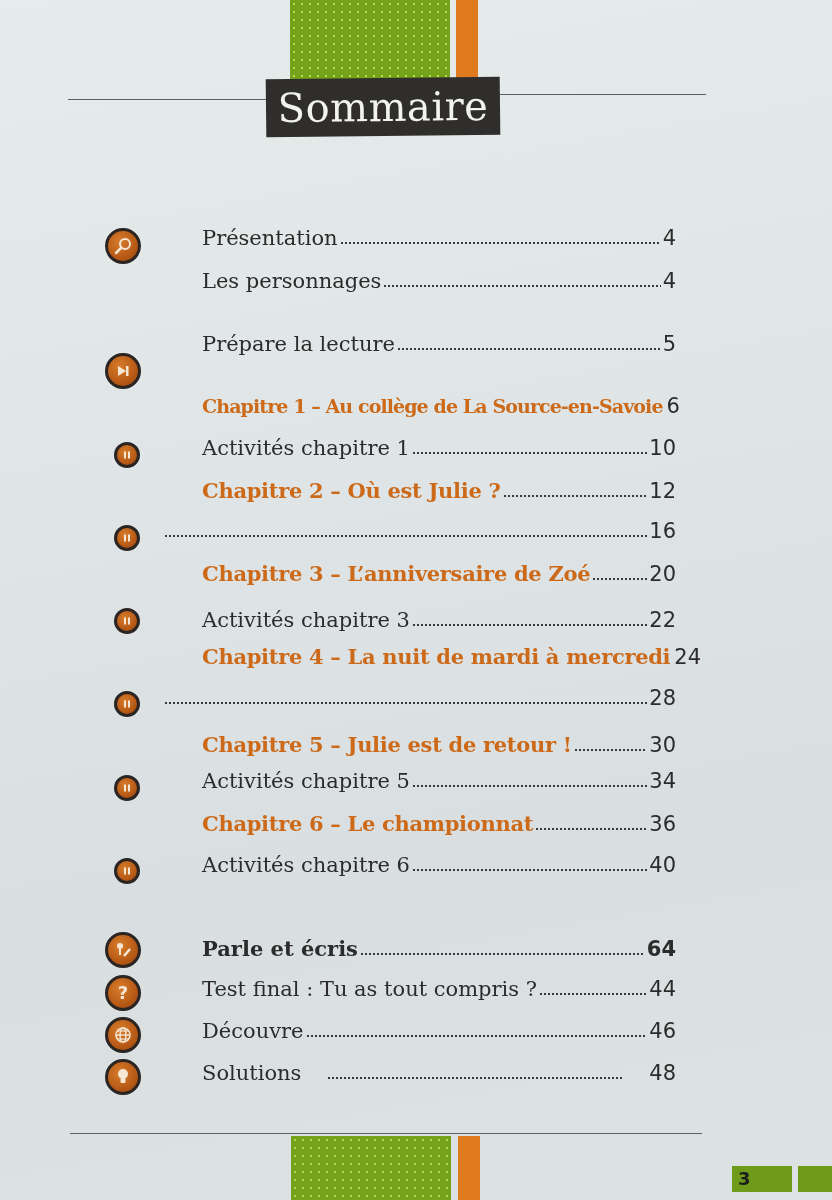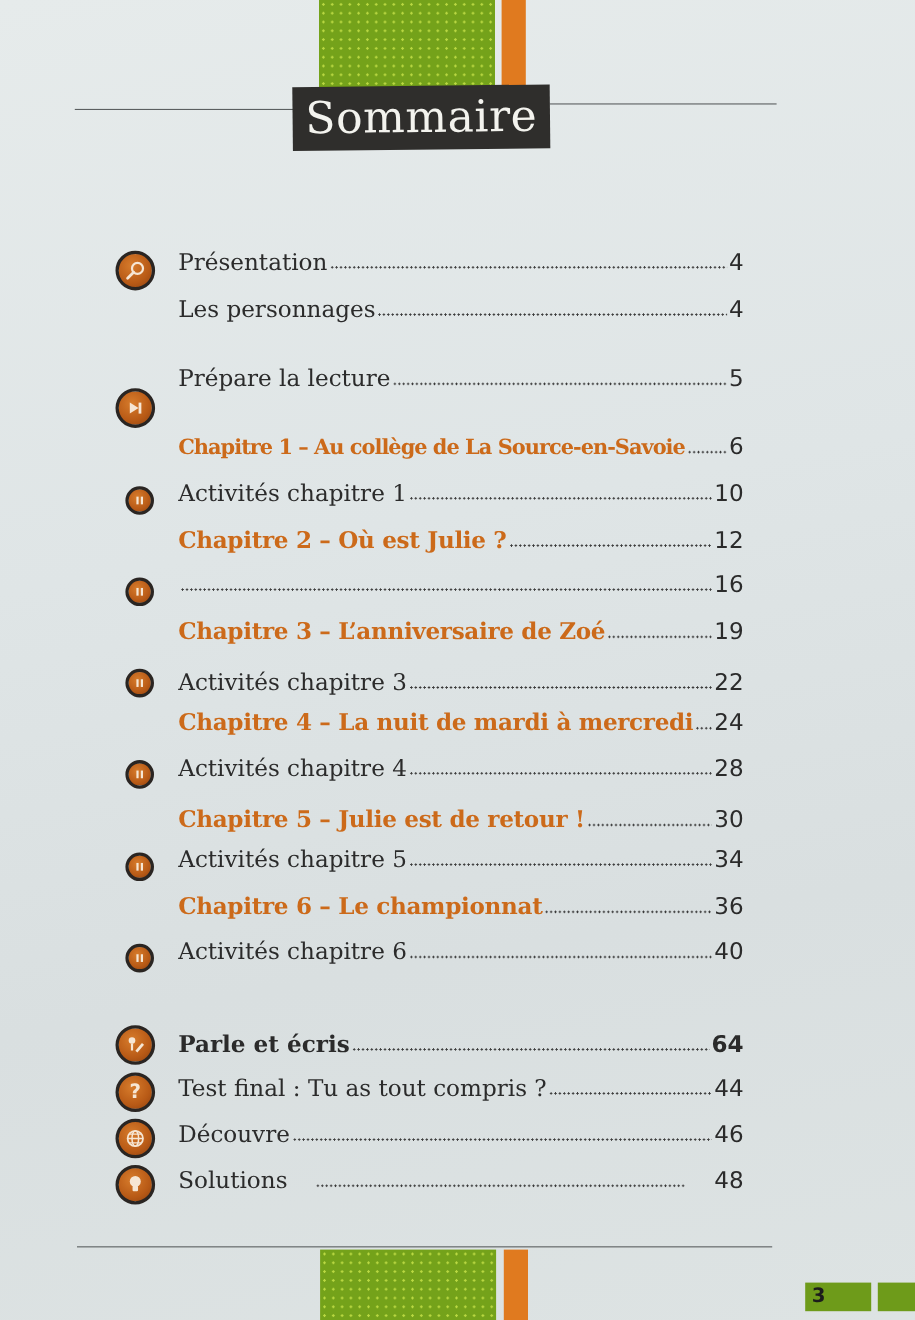--- a/index.html
+++ b/index.html
@@ -19,21 +19,21 @@
       position: absolute; left: 266px; top: 78px; width: 234px; height: 58px;
       background: #2f2e2c; transform: rotate(-0.6deg);
       display: flex; align-items: center; justify-content: center;
     }
     .title-box span {
       color: #f3f3ee; font-family: "DejaVu Serif", serif; font-size: 40px;
       letter-spacing: 0.5px; font-weight: normal;
     }
     .toc { position: absolute; left: 0; top: 0; width: 832px; }
     .row { position: absolute; left: 162px; width: 514px; height: 34px; display: flex; align-items: baseline; }
-    .row .label { white-space: nowrap; font-size: 21px; color: #2b2b2b; }
+    .row .label { white-space: nowrap; font-size: 21px; color: #2b2b2b; margin-left: 40px; }
     .row .dots {
       flex: 1; margin: 0 2px; height: 18px; align-self: auto;
       background-image: radial-gradient(circle, #3a3a3a 0.9px, transparent 1.1px);
       background-size: 4px 4px; background-repeat: repeat-x; background-position: 0 100%;
       position: relative; top: 0;
     }
     .row .page { font-family: "DejaVu Sans", sans-serif; font-size: 21px; color: #2b2b2b; white-space: nowrap; }
     .row.chapter .label { color: #cc6a1a; font-weight: bold; letter-spacing: -0.3px; }
     .icon-big {
       position: absolute; width: 30px; height: 30px; border-radius: 50%;
@@ -175,34 +175,33 @@
     <span class="dots"></span>
     <span class="page">12</span>
   </div>
   <div class="row" style="top:519px;">
     <span class="dots"></span>
     <span class="page">16</span>
   </div>
   <div class="row chapter" style="top:561px;">
     <span class="label">Chapitre 3 – L’anniversaire de Zoé</span>
     <span class="dots"></span>
-    <span class="page">19</span>
+    <span class="page">20</span>
   </div>
   <div class="row" style="top:608px;">
     <span class="label">Activités chapitre 3</span>
     <span class="dots"></span>
     <span class="page">22</span>
   </div>
   <div class="row chapter" style="top:644px;">
     <span class="label">Chapitre 4 – La nuit de mardi à mercredi</span>
     <span class="dots"></span>
     <span class="page">24</span>
   </div>
   <div class="row" style="top:686px;">
-    <span class="label">Activités chapitre 4</span>
     <span class="dots"></span>
     <span class="page">28</span>
   </div>
   <div class="row chapter" style="top:732px;">
     <span class="label">Chapitre 5 – Julie est de retour !</span>
     <span class="dots"></span>
     <span class="page">30</span>
   </div>
   <div class="row" style="top:769px;">
     <span class="label">Activités chapitre 5</span>

